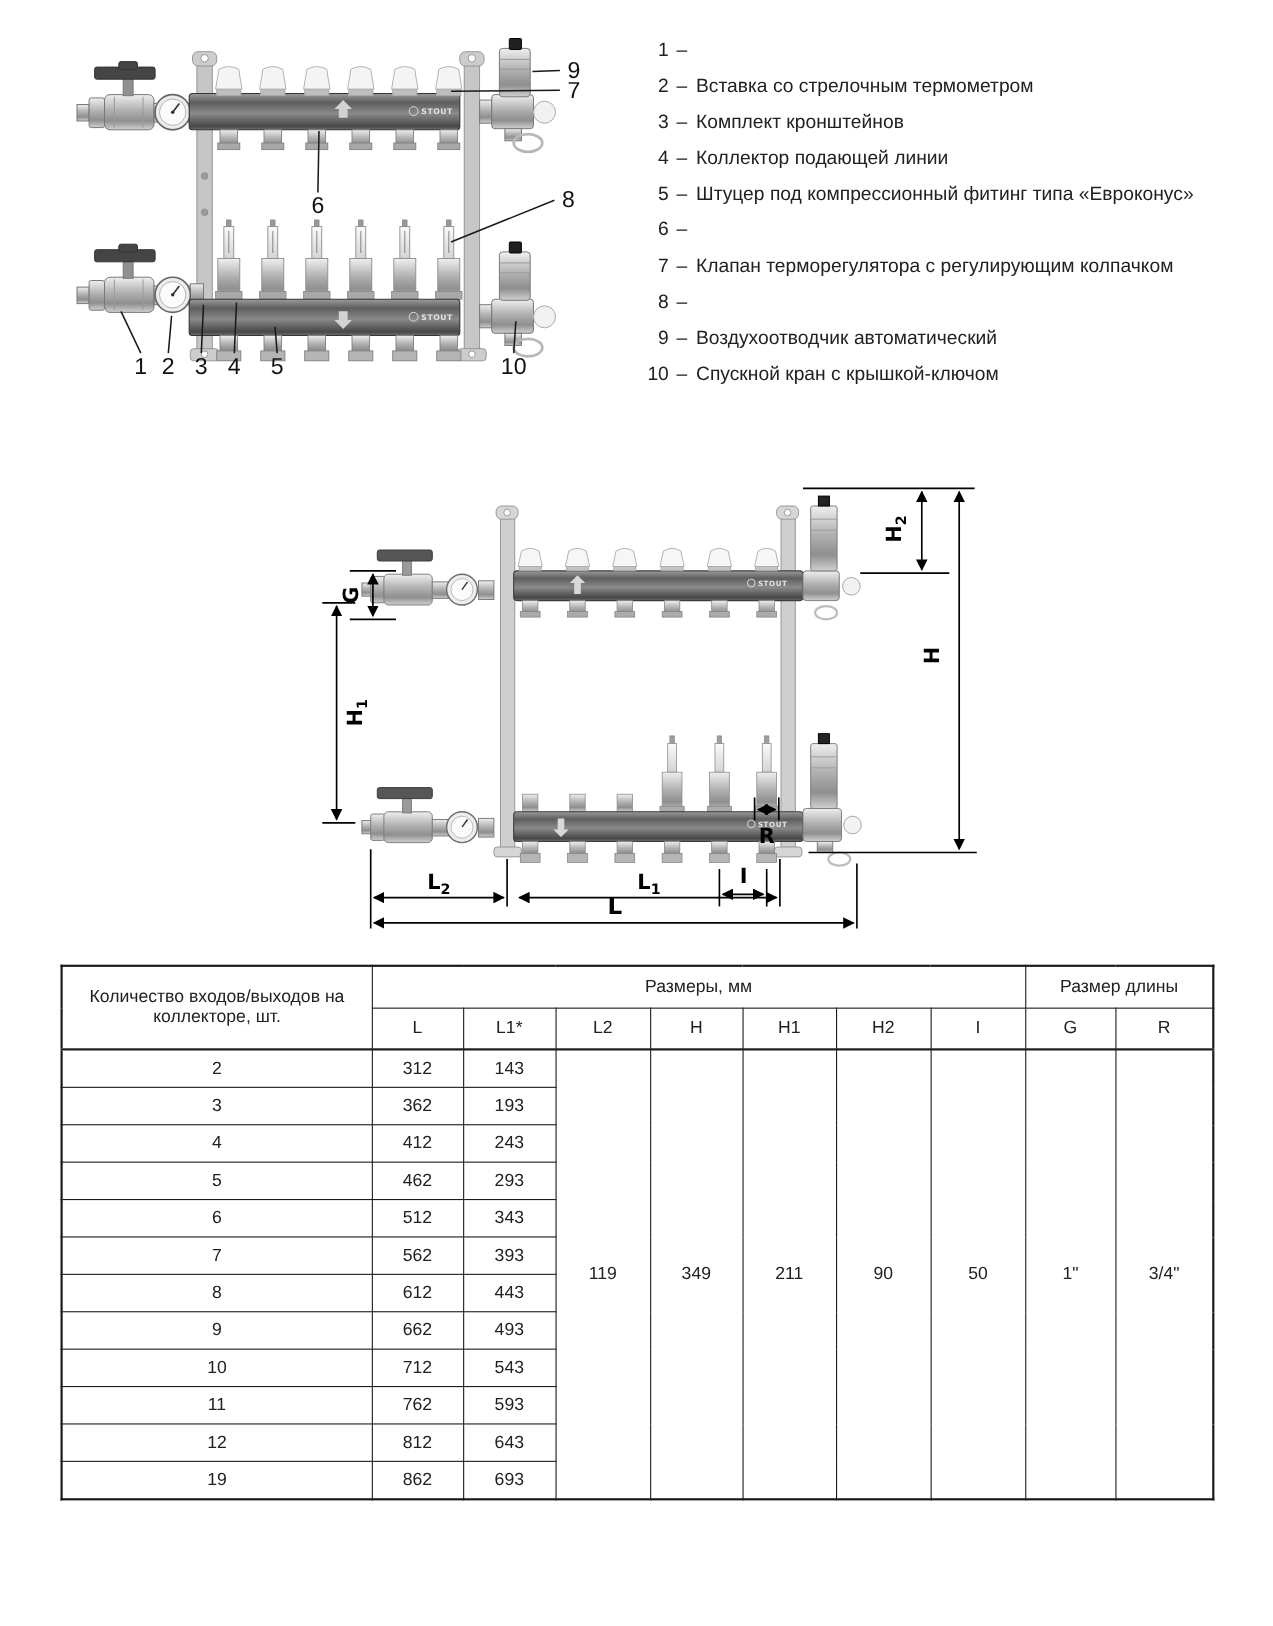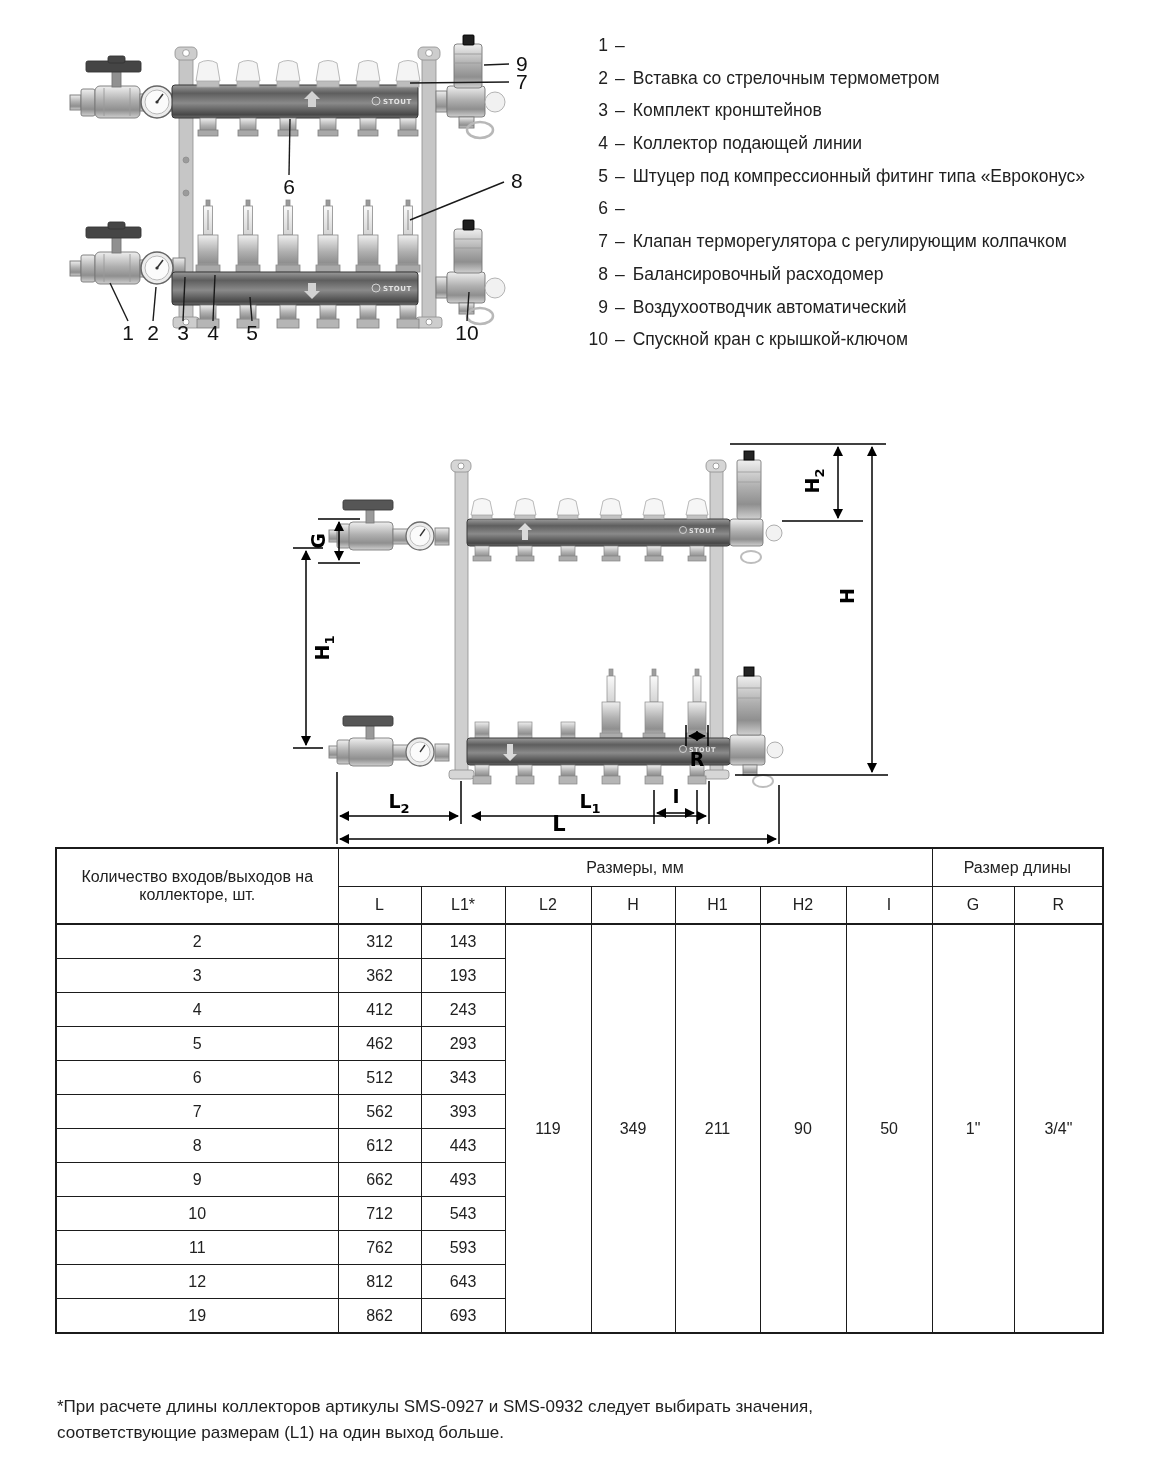--- a/index.html
+++ b/index.html
@@ -14,21 +14,21 @@
   .dim{stroke:#000;stroke-width:1.5;fill:none;}
   .dim-label{font-size:19px;font-weight:700;fill:#000;}
   .sub{font-size:13px;}
   .brand-txt{font-size:7px;font-weight:700;fill:#e3e3e3;letter-spacing:.5px;}
   
   .legend{position:absolute;left:572px;top:29px;font-size:17.5px;}
   .legend-item{display:flex;align-items:baseline;height:32.7px;line-height:32.7px;}
   .legend-num{width:36px;text-align:right;flex:none;}
   .legend-sep{margin:0 8px 0 7px;flex:none;}
   
-  .dim-table{position:absolute;left:55px;top:847px;border-collapse:collapse;table-layout:fixed;
+  .dim-table{position:absolute;left:55px;top:877px;border-collapse:collapse;table-layout:fixed;
              width:1047px;font-size:16px;border:2px solid #1b1b1b;}
   .dim-table th,.dim-table td{border:1px solid #1b1b1b;text-align:center;vertical-align:middle;
              font-weight:400;padding:0 8px;}
   .dim-table thead{border-bottom:2px solid #1b1b1b;}
   .dim-table thead tr:first-child th{height:37px;}
   .dim-table thead tr:last-child th{height:36px;}
   .dim-table tbody td{height:33px;}
   
   .footnote{position:absolute;left:57px;top:1377px;width:878px;font-size:17px;line-height:26px;}
 </style>
@@ -306,21 +306,20 @@
 
     <div class="legend-item">
       <span class="legend-num">7</span>
       <span class="legend-sep">–</span>
       <span class="legend-text">Клапан терморегулятора с регулирующим колпачком</span>
     </div>
 
     <div class="legend-item">
       <span class="legend-num">8</span>
       <span class="legend-sep">–</span>
-      <span class="legend-text">Балансировочный расходомер</span>
     </div>
 
     <div class="legend-item">
       <span class="legend-num">9</span>
       <span class="legend-sep">–</span>
       <span class="legend-text">Воздухоотводчик автоматический</span>
     </div>
 
     <div class="legend-item">
       <span class="legend-num">10</span>
@@ -629,15 +628,14 @@
           <td>643</td>
         </tr>
         <tr>
           <td>19</td>
           <td>862</td>
           <td>693</td>
         </tr>
       </tbody>
   </table>
 
-  <p class="footnote">*При расчете длины коллекторов артикулы SMS-0927 и SMS-0932 следует выбирать значения, соответствующие размерам (L1) на один выход больше.</p>
 
 </div>
 
 </body></html>

